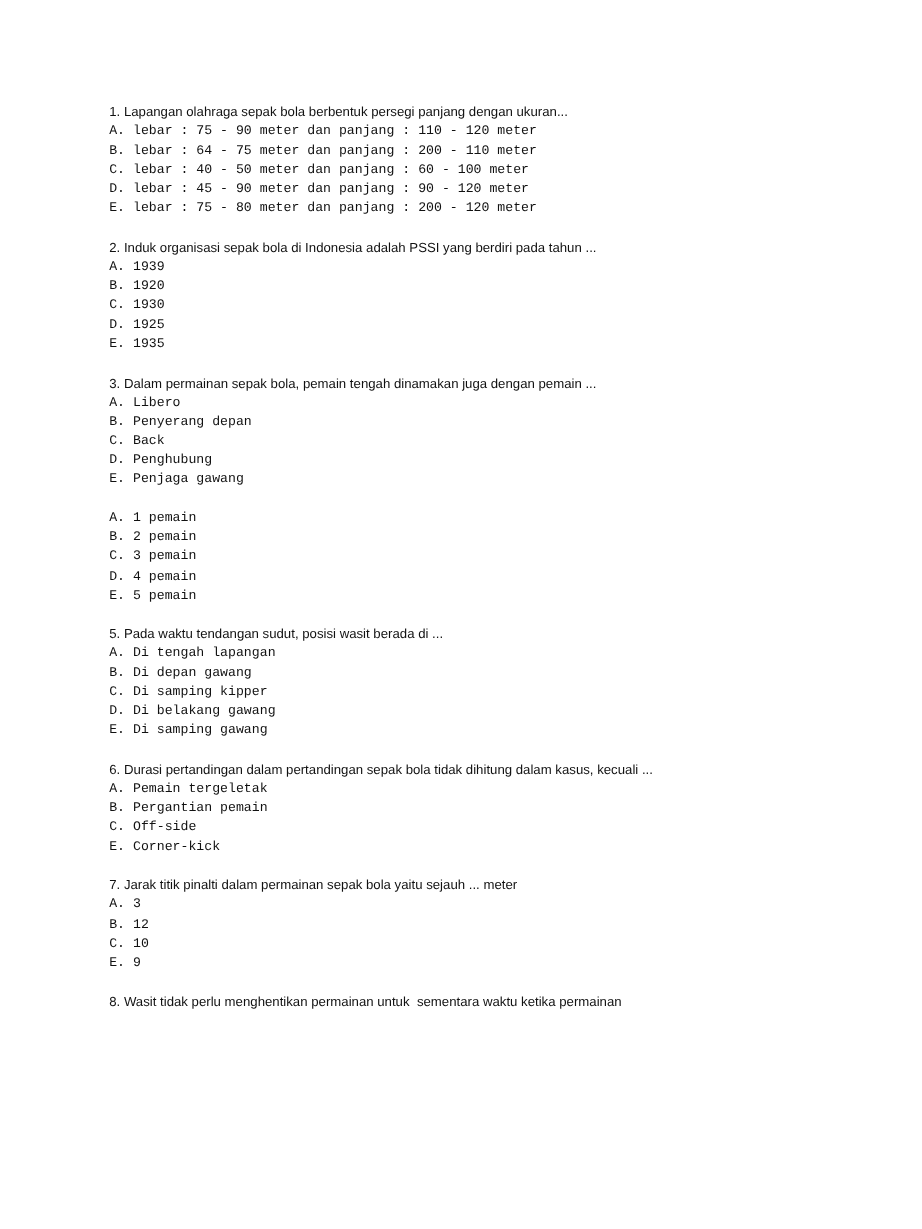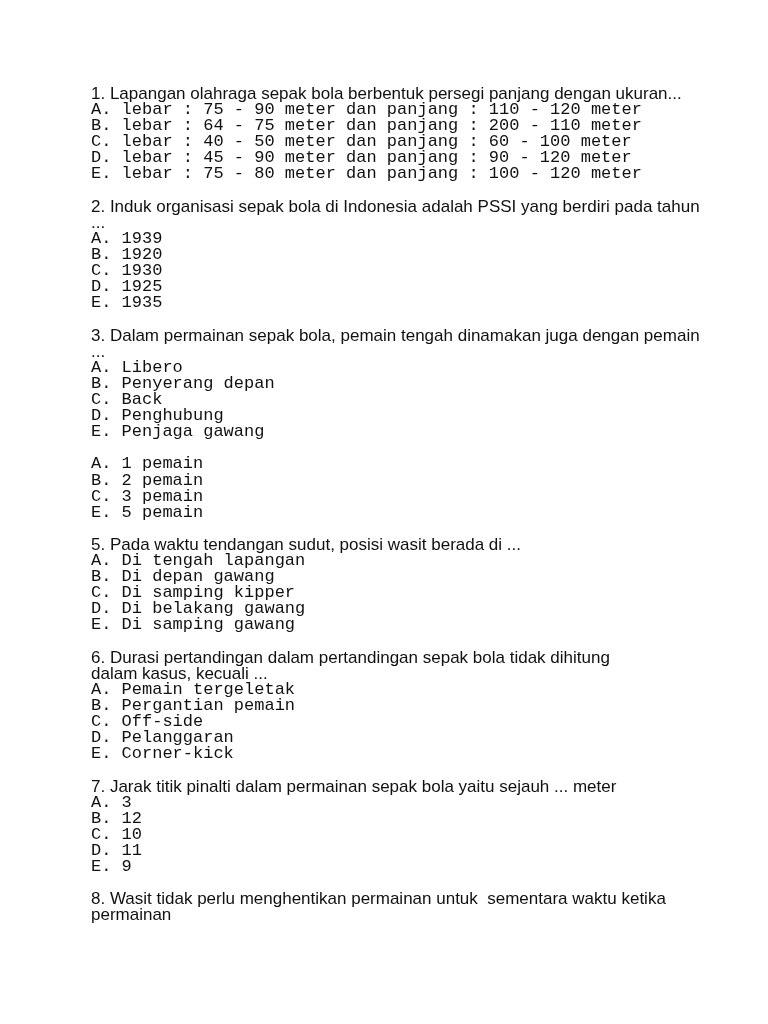--- a/index.html
+++ b/index.html
@@ -12,21 +12,21 @@
       height: 1024px;
       overflow: hidden;
       position: relative;
     }
     .page {
       position: absolute;
       left: 91px;
       top: 86px;
       width: 620px;
       font-family: "Liberation Sans", sans-serif;
-      font-size: 17px;
+      font-size: 11px;
       line-height: 16.1px;
       color: #111111;
     }
     .question {
       margin: 0 0 16.2px 0;
     }
     .question-text {
       display: block;
       white-space: pre-wrap;
     }
@@ -43,21 +43,21 @@
 <body>
 
 <div class="page">
 
   <div class="question">
     <span class="question-text">1. Lapangan olahraga sepak bola berbentuk persegi panjang dengan ukuran...</span>
     <span class="option">A. lebar : 75 - 90 meter dan panjang : 110 - 120 meter</span>
     <span class="option">B. lebar : 64 - 75 meter dan panjang : 200 - 110 meter</span>
     <span class="option">C. lebar : 40 - 50 meter dan panjang : 60 - 100 meter</span>
     <span class="option">D. lebar : 45 - 90 meter dan panjang : 90 - 120 meter</span>
-    <span class="option">E. lebar : 75 - 80 meter dan panjang : 100 - 120 meter</span>
+    <span class="option">E. lebar : 75 - 80 meter dan panjang : 200 - 120 meter</span>
   </div>
 
   <div class="question">
     <span class="question-text">2. Induk organisasi sepak bola di Indonesia adalah PSSI yang berdiri pada tahun ...</span>
     <span class="option">A. 1939</span>
     <span class="option">B. 1920</span>
     <span class="option">C. 1930</span>
     <span class="option">D. 1925</span>
     <span class="option">E. 1935</span>
   </div>
@@ -68,47 +68,46 @@
     <span class="option">B. Penyerang depan</span>
     <span class="option">C. Back</span>
     <span class="option">D. Penghubung</span>
     <span class="option">E. Penjaga gawang</span>
   </div>
 
   <div class="question">
     <span class="option">A. 1 pemain</span>
     <span class="option">B. 2 pemain</span>
     <span class="option">C. 3 pemain</span>
+    <span class="option">D. 4 pemain</span>
     <span class="option">E. 5 pemain</span>
   </div>
 
   <div class="question">
     <span class="question-text">5. Pada waktu tendangan sudut, posisi wasit berada di ...</span>
     <span class="option">A. Di tengah lapangan</span>
     <span class="option">B. Di depan gawang</span>
     <span class="option">C. Di samping kipper</span>
     <span class="option">D. Di belakang gawang</span>
     <span class="option">E. Di samping gawang</span>
   </div>
 
   <div class="question">
     <span class="question-text q-wrap">6. Durasi pertandingan dalam pertandingan sepak bola tidak dihitung dalam kasus, kecuali ...</span>
     <span class="option">A. Pemain tergeletak</span>
     <span class="option">B. Pergantian pemain</span>
     <span class="option">C. Off-side</span>
-    <span class="option">D. Pelanggaran</span>
     <span class="option">E. Corner-kick</span>
   </div>
 
   <div class="question">
     <span class="question-text">7. Jarak titik pinalti dalam permainan sepak bola yaitu sejauh ... meter</span>
     <span class="option">A. 3</span>
     <span class="option">B. 12</span>
     <span class="option">C. 10</span>
-    <span class="option">D. 11</span>
     <span class="option">E. 9</span>
   </div>
 
   <div class="question">
     <span class="question-text">8. Wasit tidak perlu menghentikan permainan untuk  sementara waktu ketika permainan</span>
   </div>
 
 </div>
 
 </body></html>

